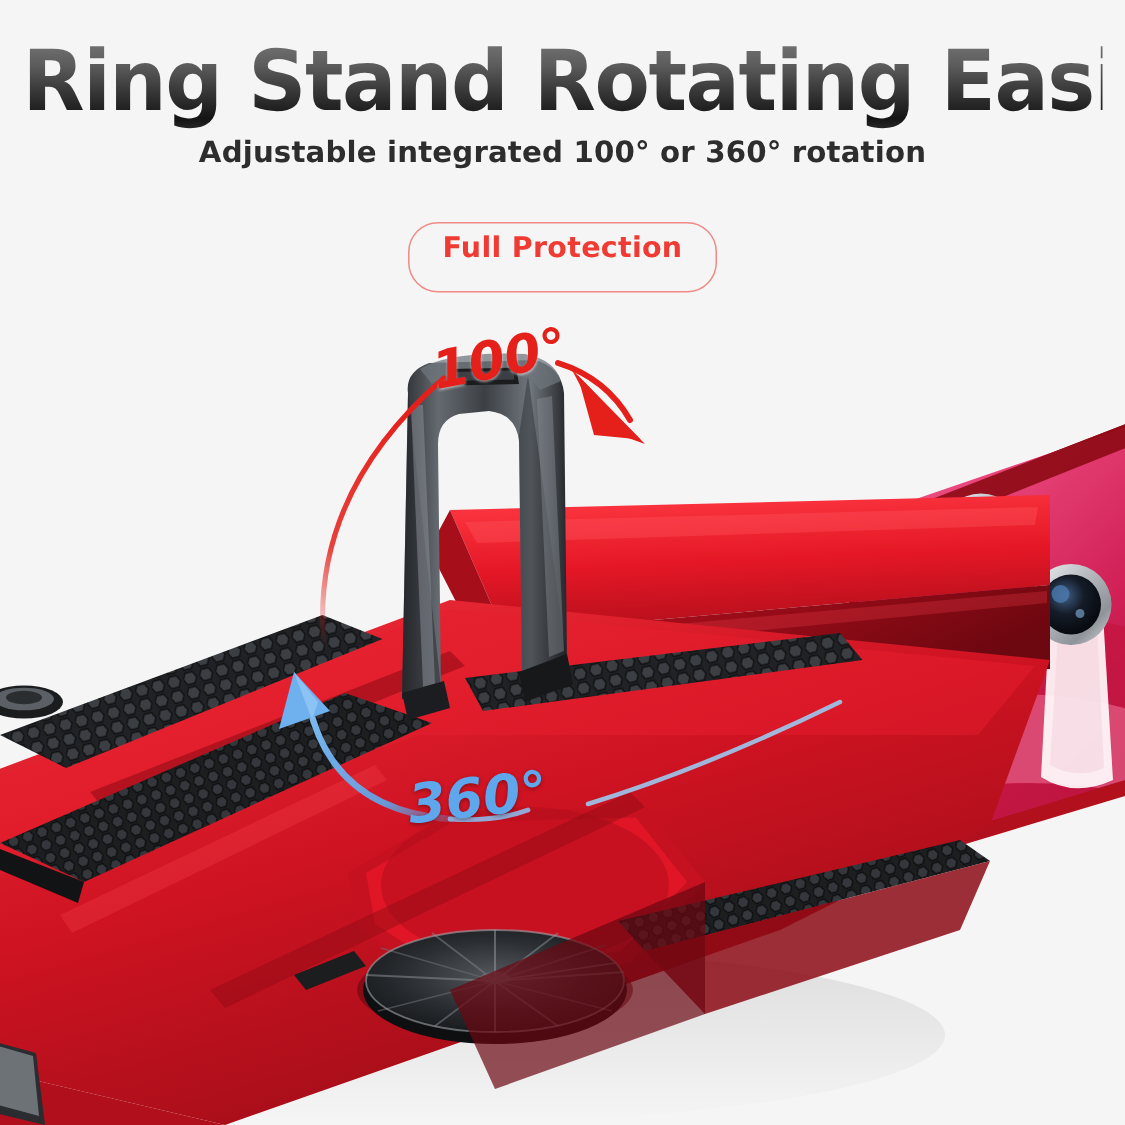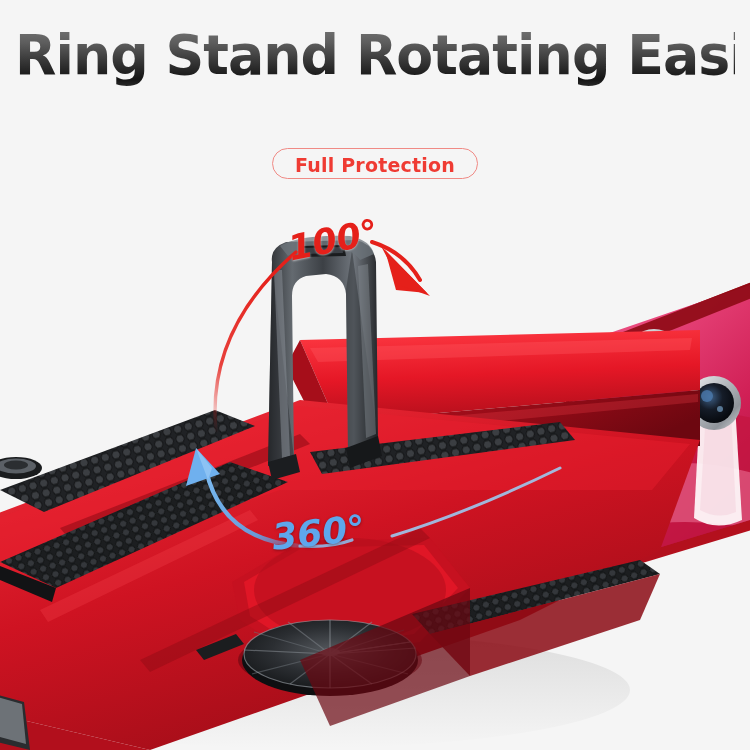--- a/index.html
+++ b/index.html
@@ -22,21 +22,21 @@
     white-space:nowrap;transform:scaleX(.96);
   }
   .subtitle{
     position:absolute;left:0;top:90px;width:750px;text-align:center;
     font-size:19.5px;font-weight:700;color:#2d2d2d;letter-spacing:.1px;
     font-family:"DejaVu Sans","Liberation Sans",sans-serif;
   }
   .badge{
     position:absolute;left:50%;top:148px;transform:translateX(-50%);
     border:1.6px solid #f08a85;border-radius:20px;
-    padding:5px 22px 2px;
+    padding:5px 22px 18px;
     font-size:19px;font-weight:700;color:#ef3b33;letter-spacing:.2px;
     font-family:"DejaVu Sans","Liberation Sans",sans-serif;
     background:#f5f5f5;white-space:nowrap;
   }
 
   
   .photo{position:absolute;left:0;top:190px;width:750px;height:560px;overflow:hidden;}
   .photo svg{display:block;width:750px;height:560px;}
 
   
@@ -55,20 +55,21 @@
     text-shadow:0 1px 3px rgba(0,0,0,.35);
   }
   .arrows{position:absolute;left:0;top:0;width:750px;height:750px;pointer-events:none;}
 </style>
 </head>
 <body style="background: rgb(245, 245, 245);">
 
 <div id="stage">
 
   <div class="headline">Ring Stand Rotating Easily</div>
+  <div class="subtitle">Adjustable integrated 100° or 360° rotation</div>
   <div class="badge">Full Protection</div>
 
   <div class="photo">
     <svg viewBox="0 0 750 560" xmlns="http://www.w3.org/2000/svg">
       <defs>
         <linearGradient id="redTop" x1="0" y1="0" x2="0.3" y2="1">
           <stop offset="0" stop-color="#f42a38"></stop>
           <stop offset=".45" stop-color="#d4121f"></stop>
           <stop offset="1" stop-color="#8d0a14"></stop>
         </linearGradient>

